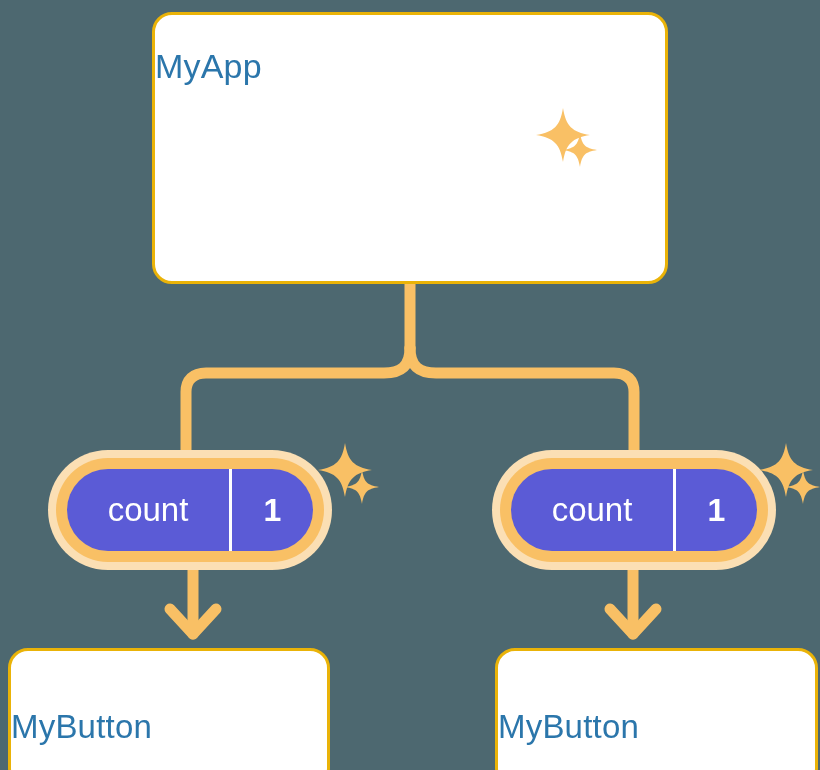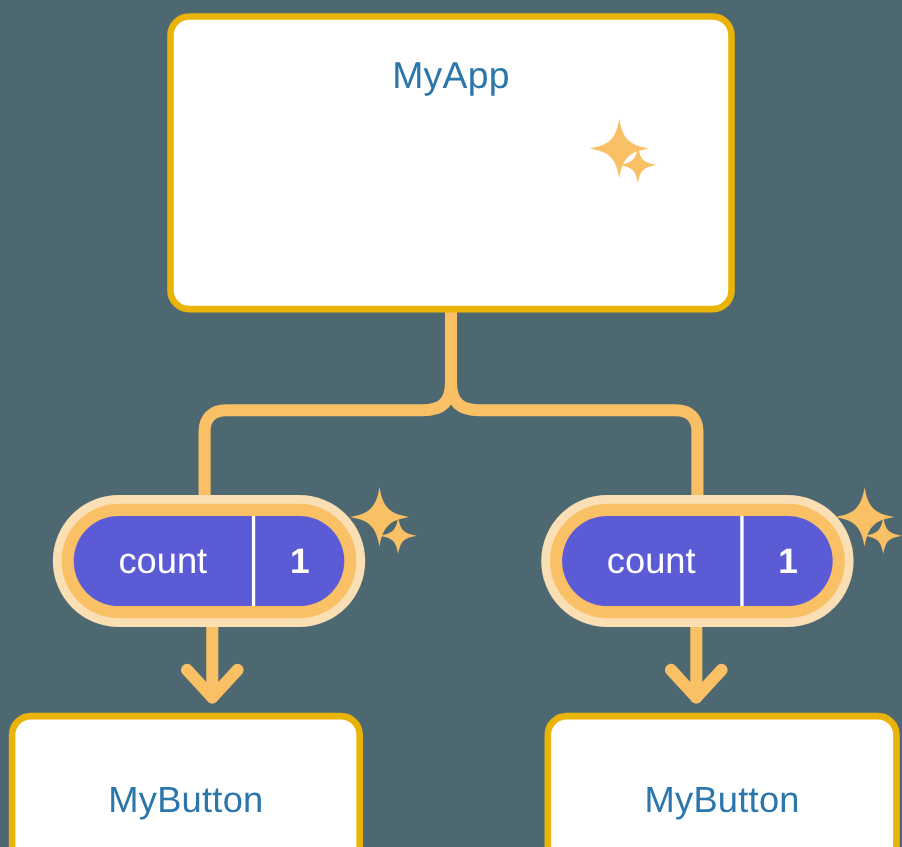--- a/index.html
+++ b/index.html
@@ -13,26 +13,26 @@
     height: 770px;
     background: #4d6870;
     overflow: hidden;
     font-family: "Liberation Sans", "DejaVu Sans", sans-serif;
   }
 
   
   .card {
     position: absolute;
     background: #ffffff;
-    border: 6px solid #eab308;
+    border: 3px solid #eab308;
     border-radius: 18px;
     box-sizing: border-box;
     display: flex;
     align-items: flex-start;
-    justify-content: center;
+    justify-content: flex-start;
   }
   .card-title {
     color: #2b76ab;
     font-size: 34px;
     font-weight: 400;
     letter-spacing: 0.2px;
     line-height: 1;
     white-space: nowrap;
   }
 

